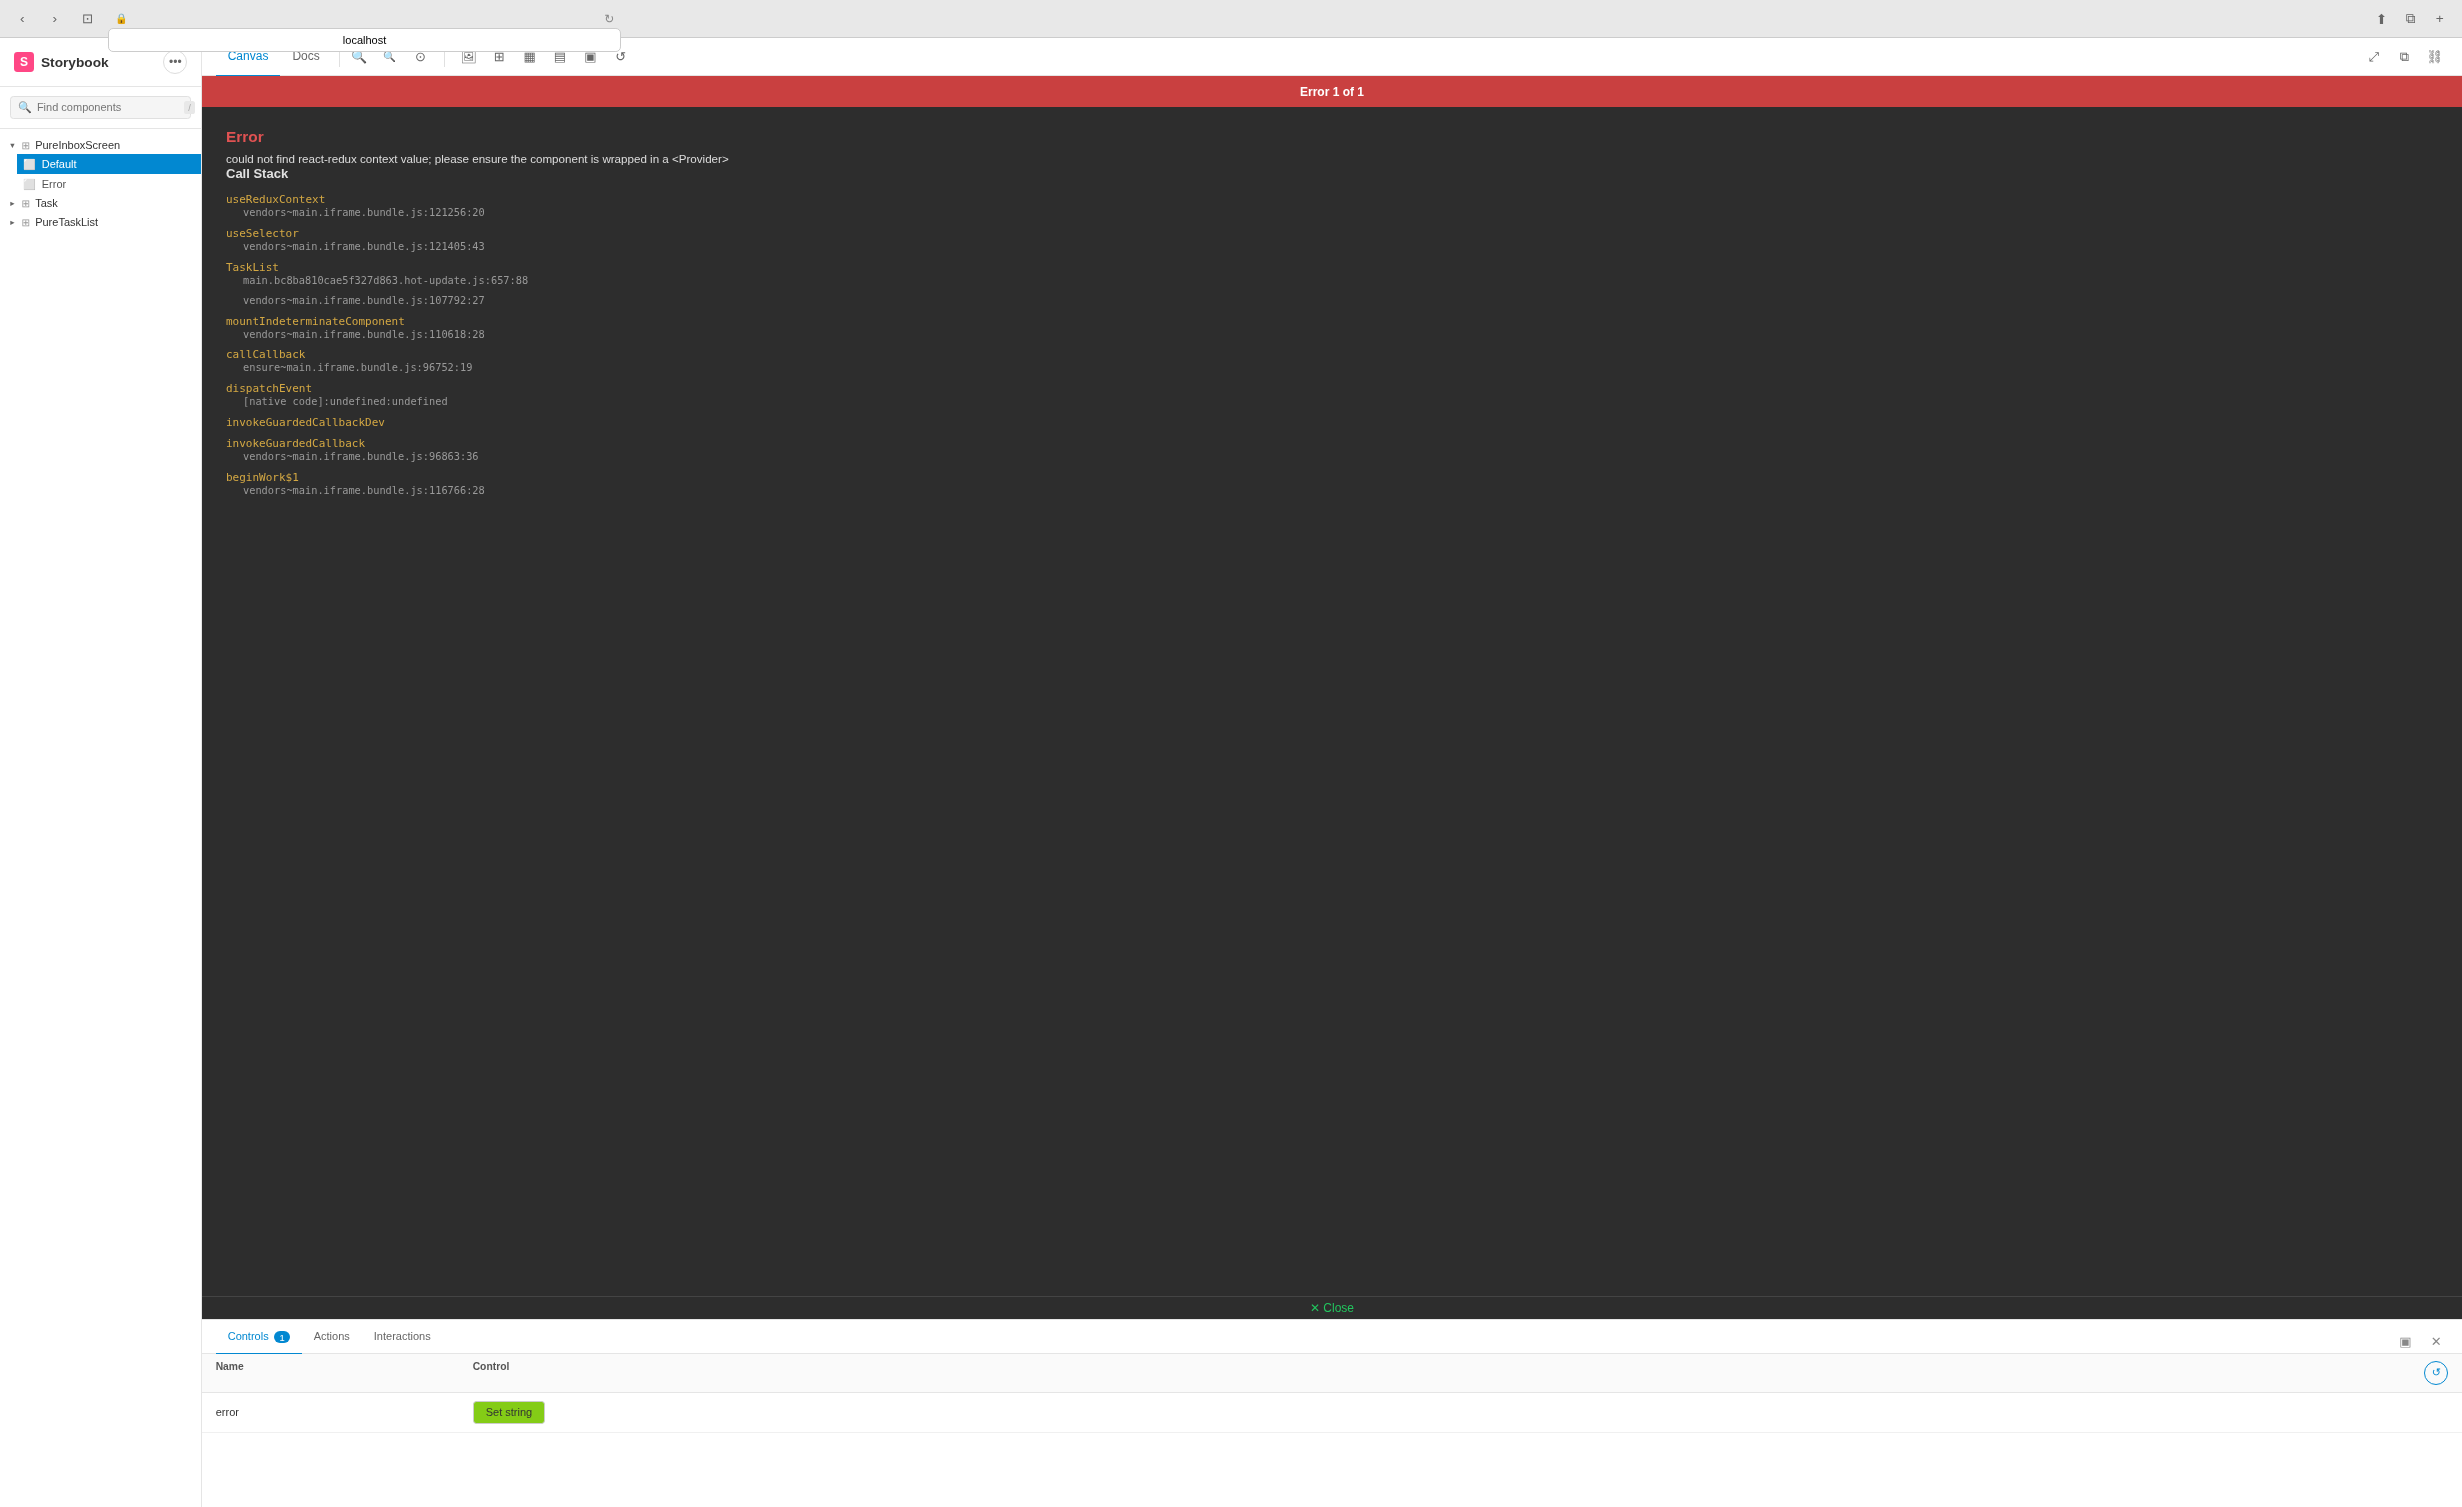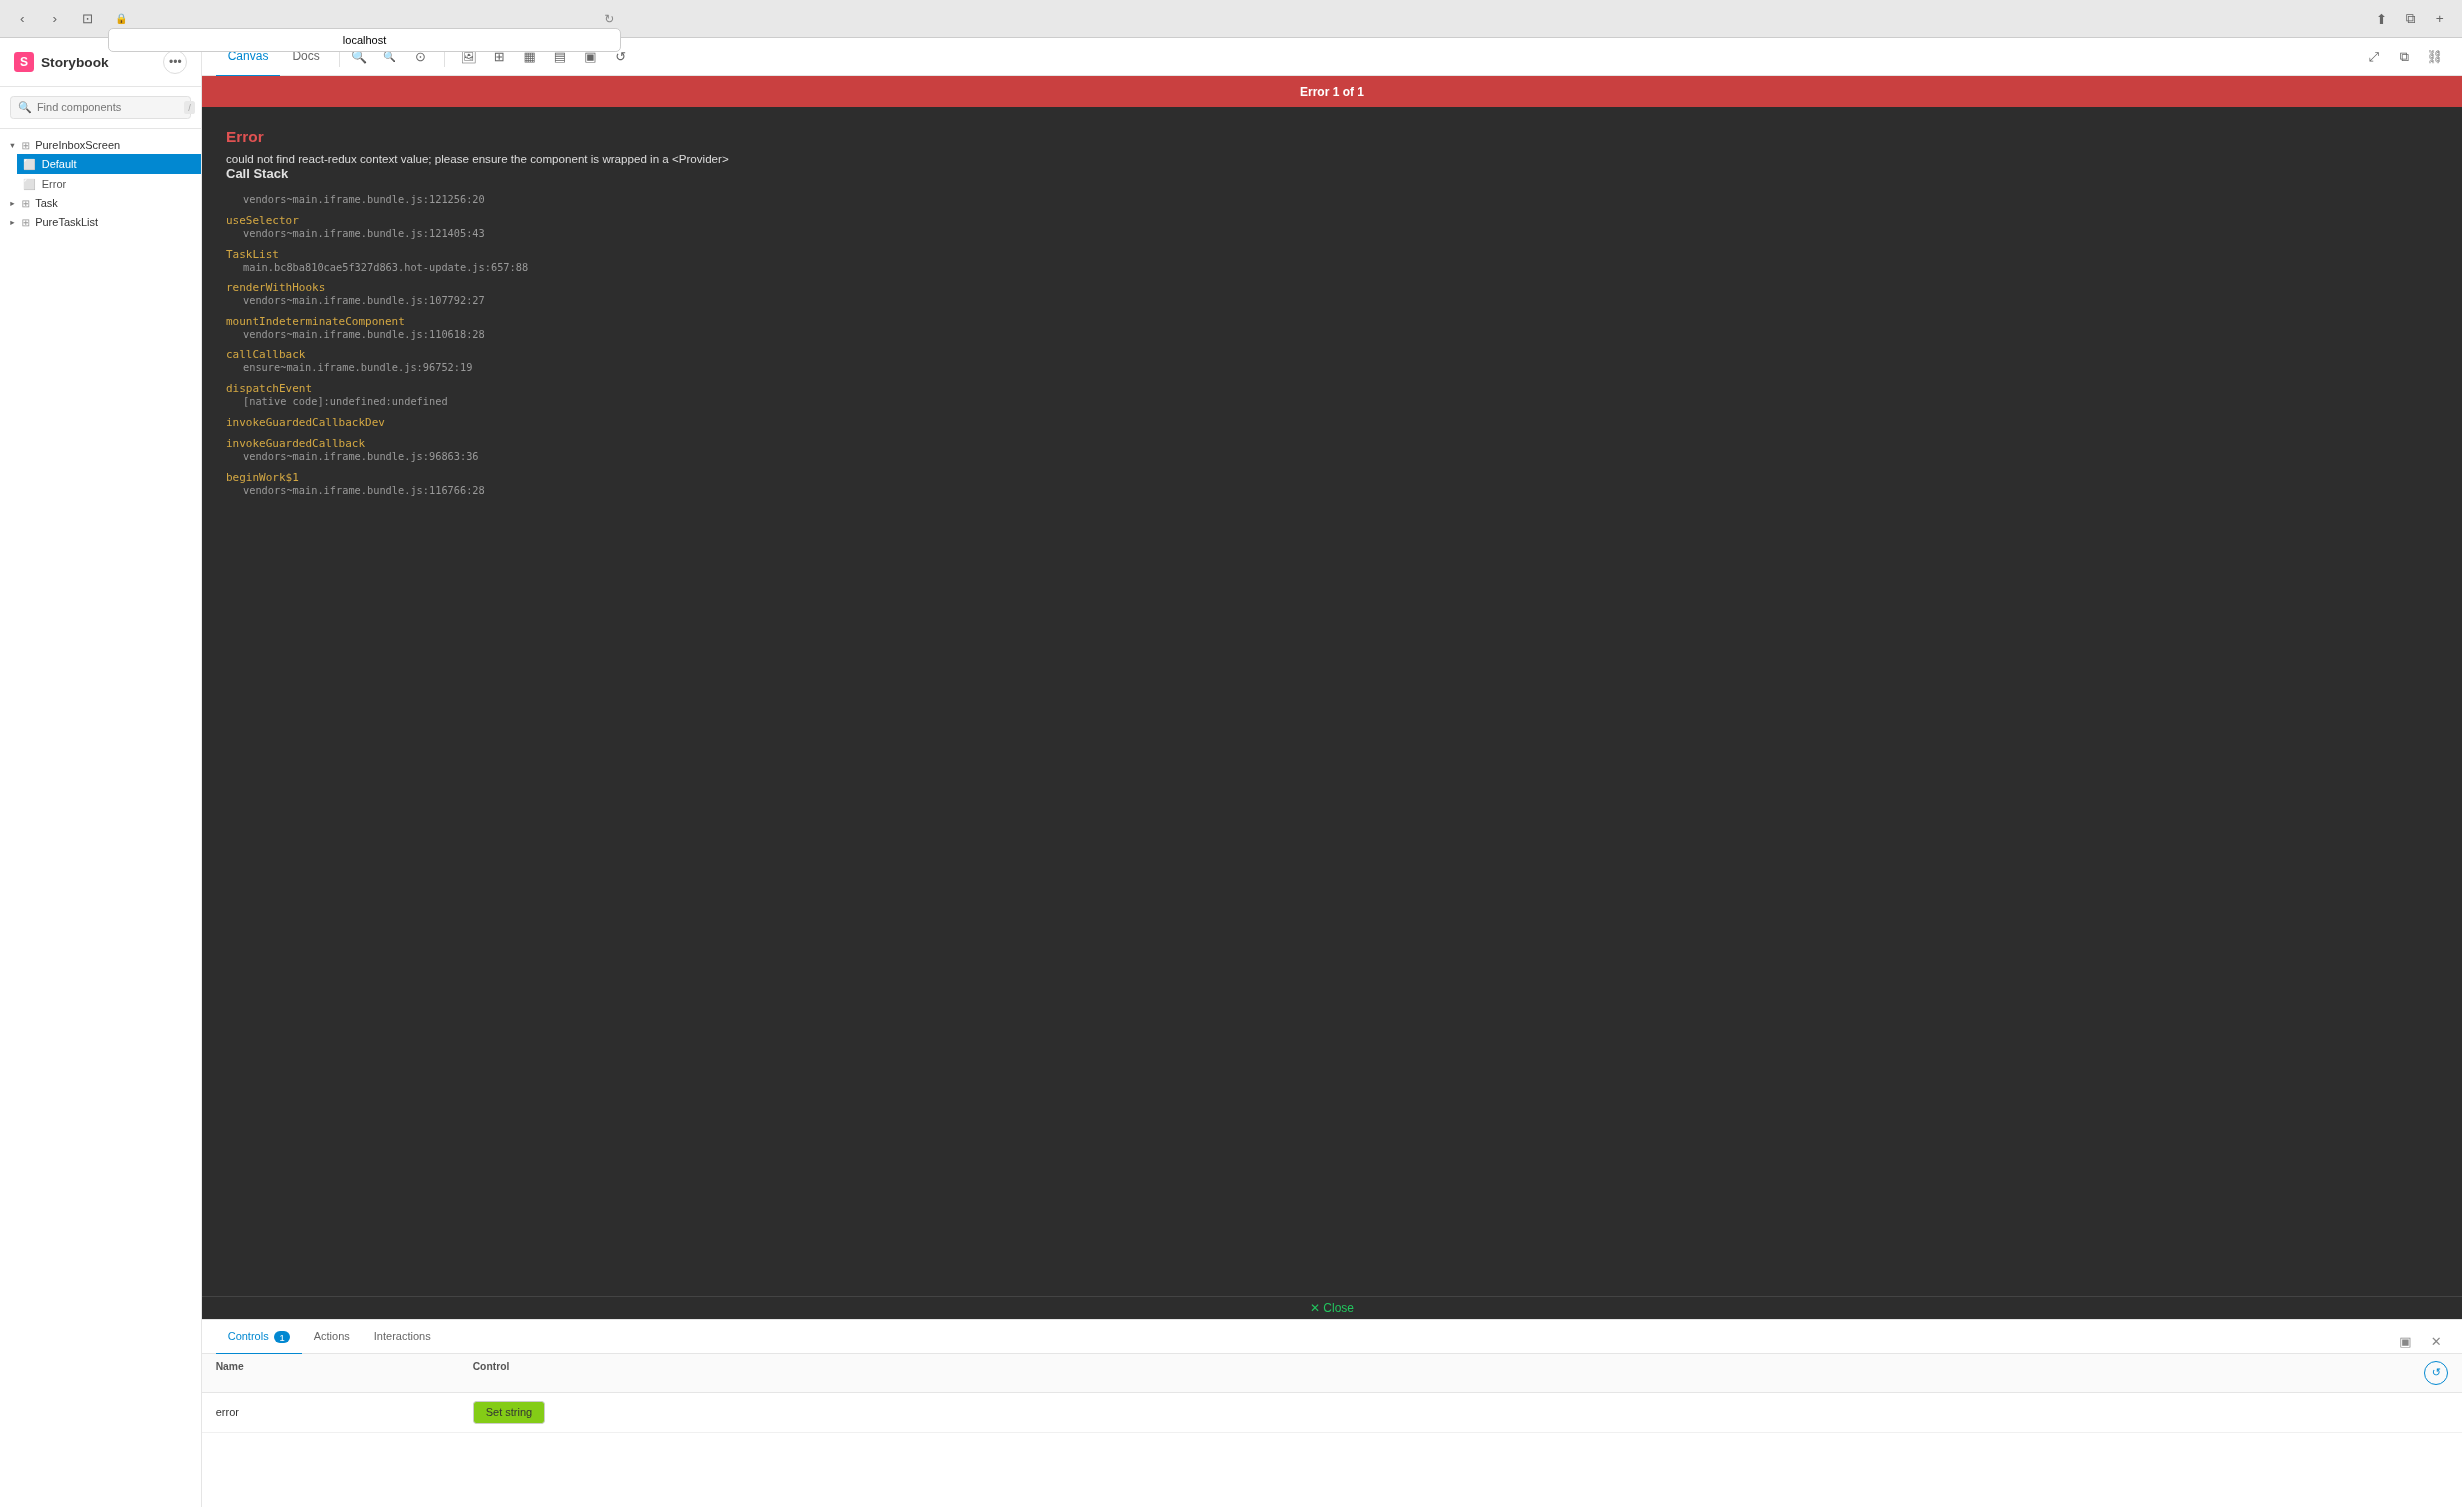--- a/index.html
+++ b/index.html
@@ -520,32 +520,32 @@
 
       <div class="error-banner">Error 1 of 1</div>
 
       <div class="error-panel">
         <div class="error-title">Error</div>
         <div class="error-message">could not find react-redux context value; please ensure the component is wrapped in a &lt;Provider&gt;</div>
         <div class="call-stack-title">Call Stack</div>
         <div class="stack-frames">
 
         <div class="stack-frame">
+      <div class="stack-fn">useReduxContext</div>
       <div class="stack-loc">vendors~main.iframe.bundle.js:121256:20</div>
     </div>
             <div class="stack-frame">
       <div class="stack-fn">useSelector</div>
       <div class="stack-loc">vendors~main.iframe.bundle.js:121405:43</div>
     </div>
             <div class="stack-frame">
       <div class="stack-fn">TaskList</div>
       <div class="stack-loc">main.bc8ba810cae5f327d863.hot-update.js:657:88</div>
     </div>
             <div class="stack-frame">
-      <div class="stack-fn">renderWithHooks</div>
       <div class="stack-loc">vendors~main.iframe.bundle.js:107792:27</div>
     </div>
             <div class="stack-frame">
       <div class="stack-fn">mountIndeterminateComponent</div>
       <div class="stack-loc">vendors~main.iframe.bundle.js:110618:28</div>
     </div>
             <div class="stack-frame">
       <div class="stack-fn">callCallback</div>
       <div class="stack-loc">ensure~main.iframe.bundle.js:96752:19</div>
     </div>

